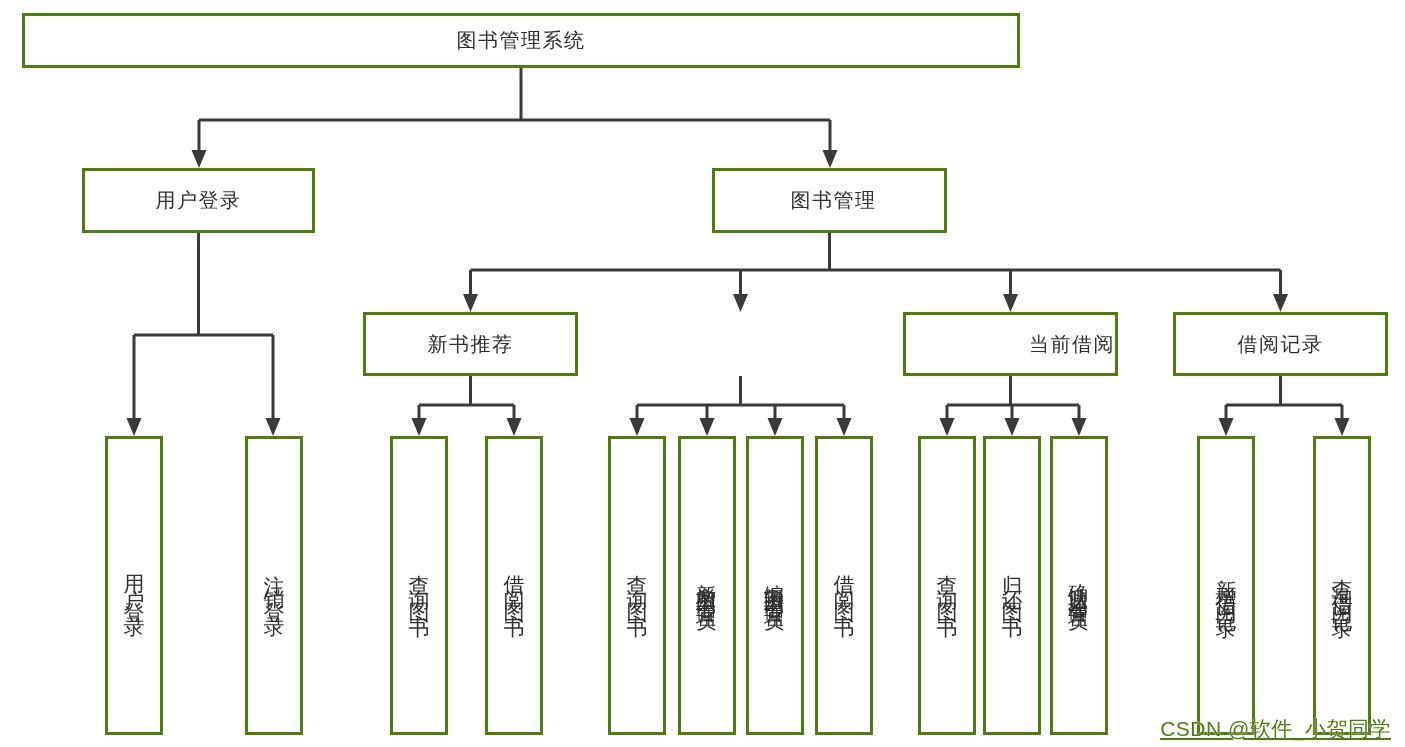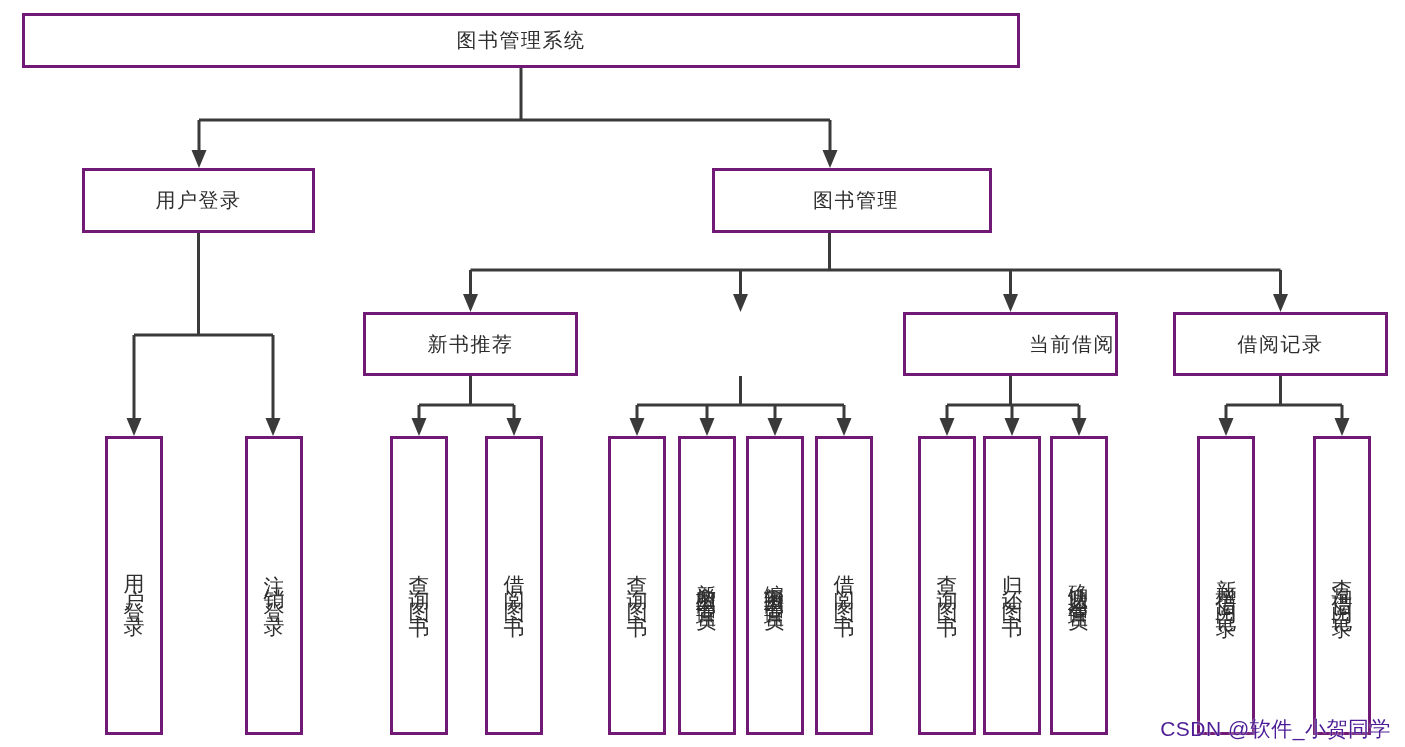--- a/index.html
+++ b/index.html
@@ -18,21 +18,21 @@
   .connectors {
     position: absolute;
     left: 0;
     top: 0;
     z-index: 1;
   }
   .node {
     position: absolute;
     box-sizing: border-box;
     background: #ffffff;
-    border: 3px solid #701a75;
+    border: 3px solid #4d7c0f;
     display: flex;
     align-items: center;
     justify-content: center;
     color: #2e2e2e;
     z-index: 2;
   }
   .node-h {
     font-size: 20px;
     letter-spacing: 1.5px;
     white-space: nowrap;
@@ -56,25 +56,26 @@
     color: #2e2e2e;
     white-space: nowrap;
   }
   .vtext.mid  { letter-spacing: 8px; }
   .vtext.long { letter-spacing: 4px; font-size: 20px; }
   .watermark {
     position: absolute;
     right: 14px;
     bottom: 4px;
     font-size: 21px;
-    color: #4c1d95;
+    color: #4d7c0f;
     letter-spacing: 0.5px;
     z-index: 3;
     white-space: nowrap;
     text-shadow: 0 0 2px #ffffff;
+    text-decoration: underline;
   }
 </style>
 </head>
 <body>
 
 <div class="canvas">
 
   <svg class="connectors" width="1405" height="747" viewBox="0 0 1405 747">
     <g stroke="#3a3a3a" stroke-width="3" fill="none">
 
@@ -144,21 +145,21 @@
     </g>
   </svg>
 
   <div class="node node-h root">
     <span>图书管理系统</span>
   </div>
 
   <div class="node node-h lvl2" style="left:82px; width:233px;">
     <span>用户登录</span>
   </div>
-  <div class="node node-h lvl2" style="left:712px; width:280px;padding-left:8px;">
+  <div class="node node-h lvl2" style="left:712px; width:235px;padding-left:8px;">
     <span>图书管理</span>
   </div>
 
   <div class="node node-h lvl3" style="left:363px;">
     <span>新书推荐</span>
   </div>
   <div class="node node-h lvl3" style="left:903px;justify-content:flex-end;">
     <span>当前借阅</span>
   </div>
   <div class="node node-h lvl3" style="left:1173px;">

